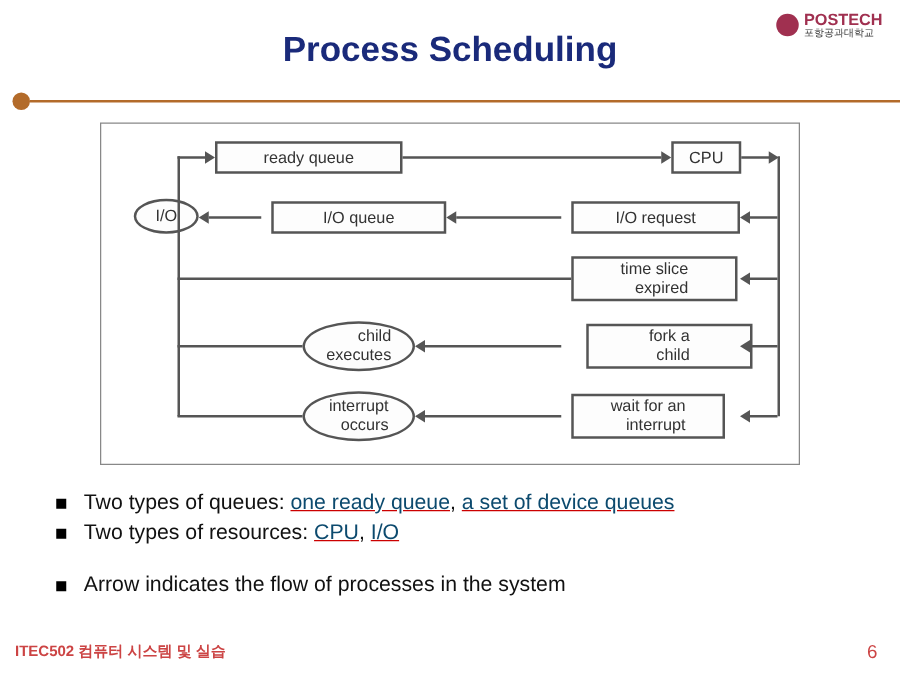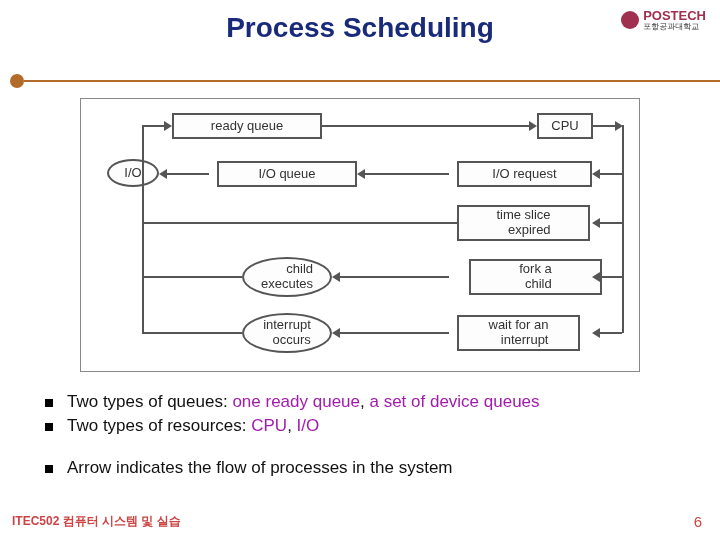--- a/index.html
+++ b/index.html
@@ -8,21 +8,21 @@
     font-family: Arial, sans-serif;
     background: #fff;
     position: relative;
   }
   .header { position: relative; height: 70px; }
   .title {
     text-align: center;
     font-size: 28px;
     font-weight: bold;
     color: #1a2a7a;
-    padding-top: 12px;
+    padding-top: 24px;
   }
   .logo {
     position: absolute;
     top: 8px; right: 14px;
     display: flex; align-items: center;
     gap: 4px;
   }
   .logo-circle {
     width: 18px; height: 18px;
     border-radius: 50%;
@@ -82,21 +82,21 @@
     margin: 20px 30px 0 45px;
     font-size: 17px;
     color: #111;
   }
   .bullets .row { display: flex; margin-bottom: 4px; }
   .bullets .sq {
     width: 8px; height: 8px; background: #000;
     margin-top: 7px; margin-right: 14px;
     flex-shrink: 0;
   }
-  .u-red { text-decoration-color: #c00; color: #a21caf; }
+  .u-red { text-decoration: underline; text-decoration-color: #c00; color: #0c4a6e; }
   .gap { height: 18px; }
 
   .footer {
     position: absolute;
     bottom: 10px; left: 12px; right: 18px;
     display: flex; justify-content: space-between;
     align-items: flex-end;
   }
   .course { font-size: 12px; color: #c44; font-weight: bold; }
   .pagenum { font-size: 15px; color: #c44; }

